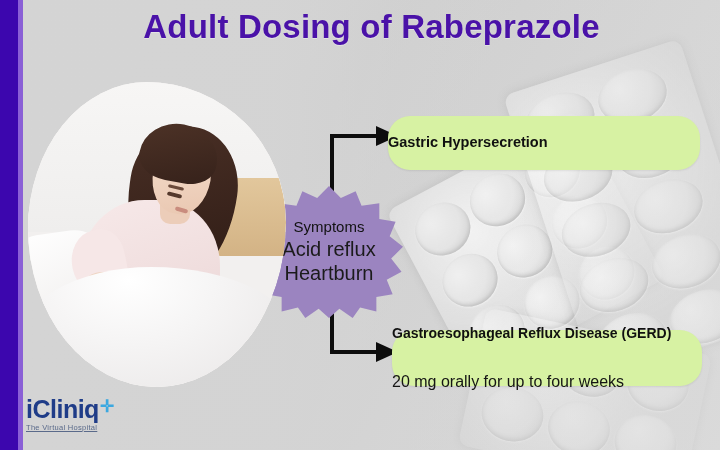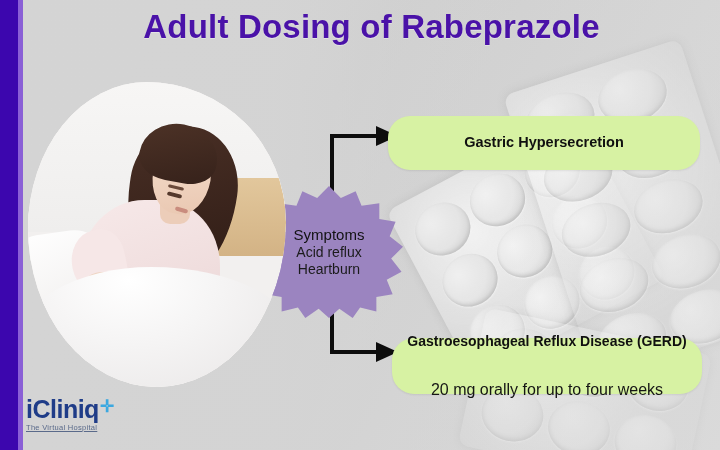--- a/index.html
+++ b/index.html
@@ -263,50 +263,49 @@
     align-items: center;
     justify-content: center;
     line-height: 1.22;
   }
   .burst-title {
     font-size: 15px;
     font-weight: normal;
     color: #121212;
   }
   .burst-line {
-    font-size: 14px;
+    font-size: 20px;
     color: #1b1b1b;
   }
 
   
   .arrow-svg {
     position: absolute;
     top: 0; left: 0;
     width: 720px; height: 450px;
     pointer-events: none;
   }
 
   
   .callout {
     position: absolute;
     background: #d7f2a3;
     border-radius: 22px;
     display: flex;
     flex-direction: column;
-    align-items: center;
     justify-content: center;
     box-shadow: 0 1px 2px rgba(0,0,0,.08);
     gap: 28px;
   }
   .callout-top {
     top: 116px; left: 388px;
     width: 312px; height: 54px;
   }
   .callout-bottom {
-    top: 338px; left: 392px;
+    top: 330px; left: 392px;
     width: 310px; height: 56px;
   }
   .callout-title {
     font-size: 14.5px;
     font-weight: bold;
     color: #101010;
     line-height: 1.35;
   }
   .callout-sub {
     font-size: 14px;

